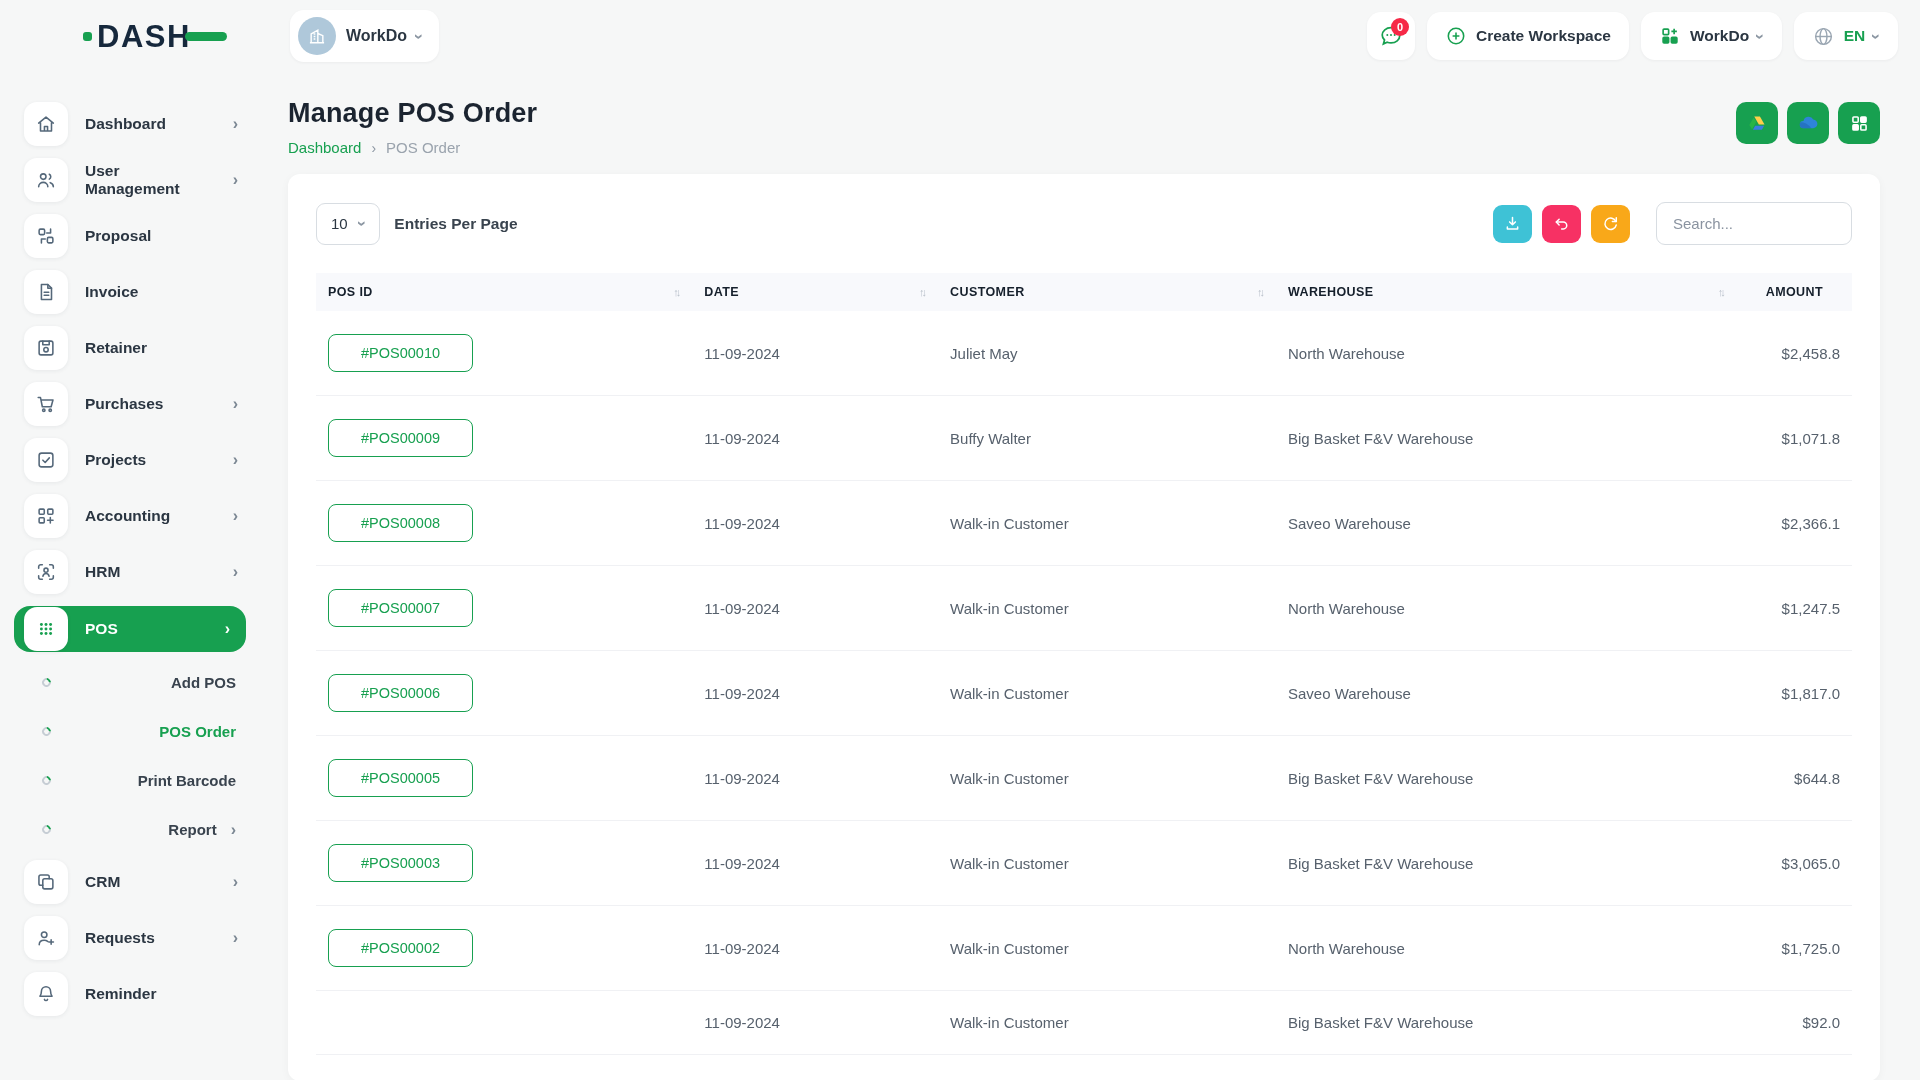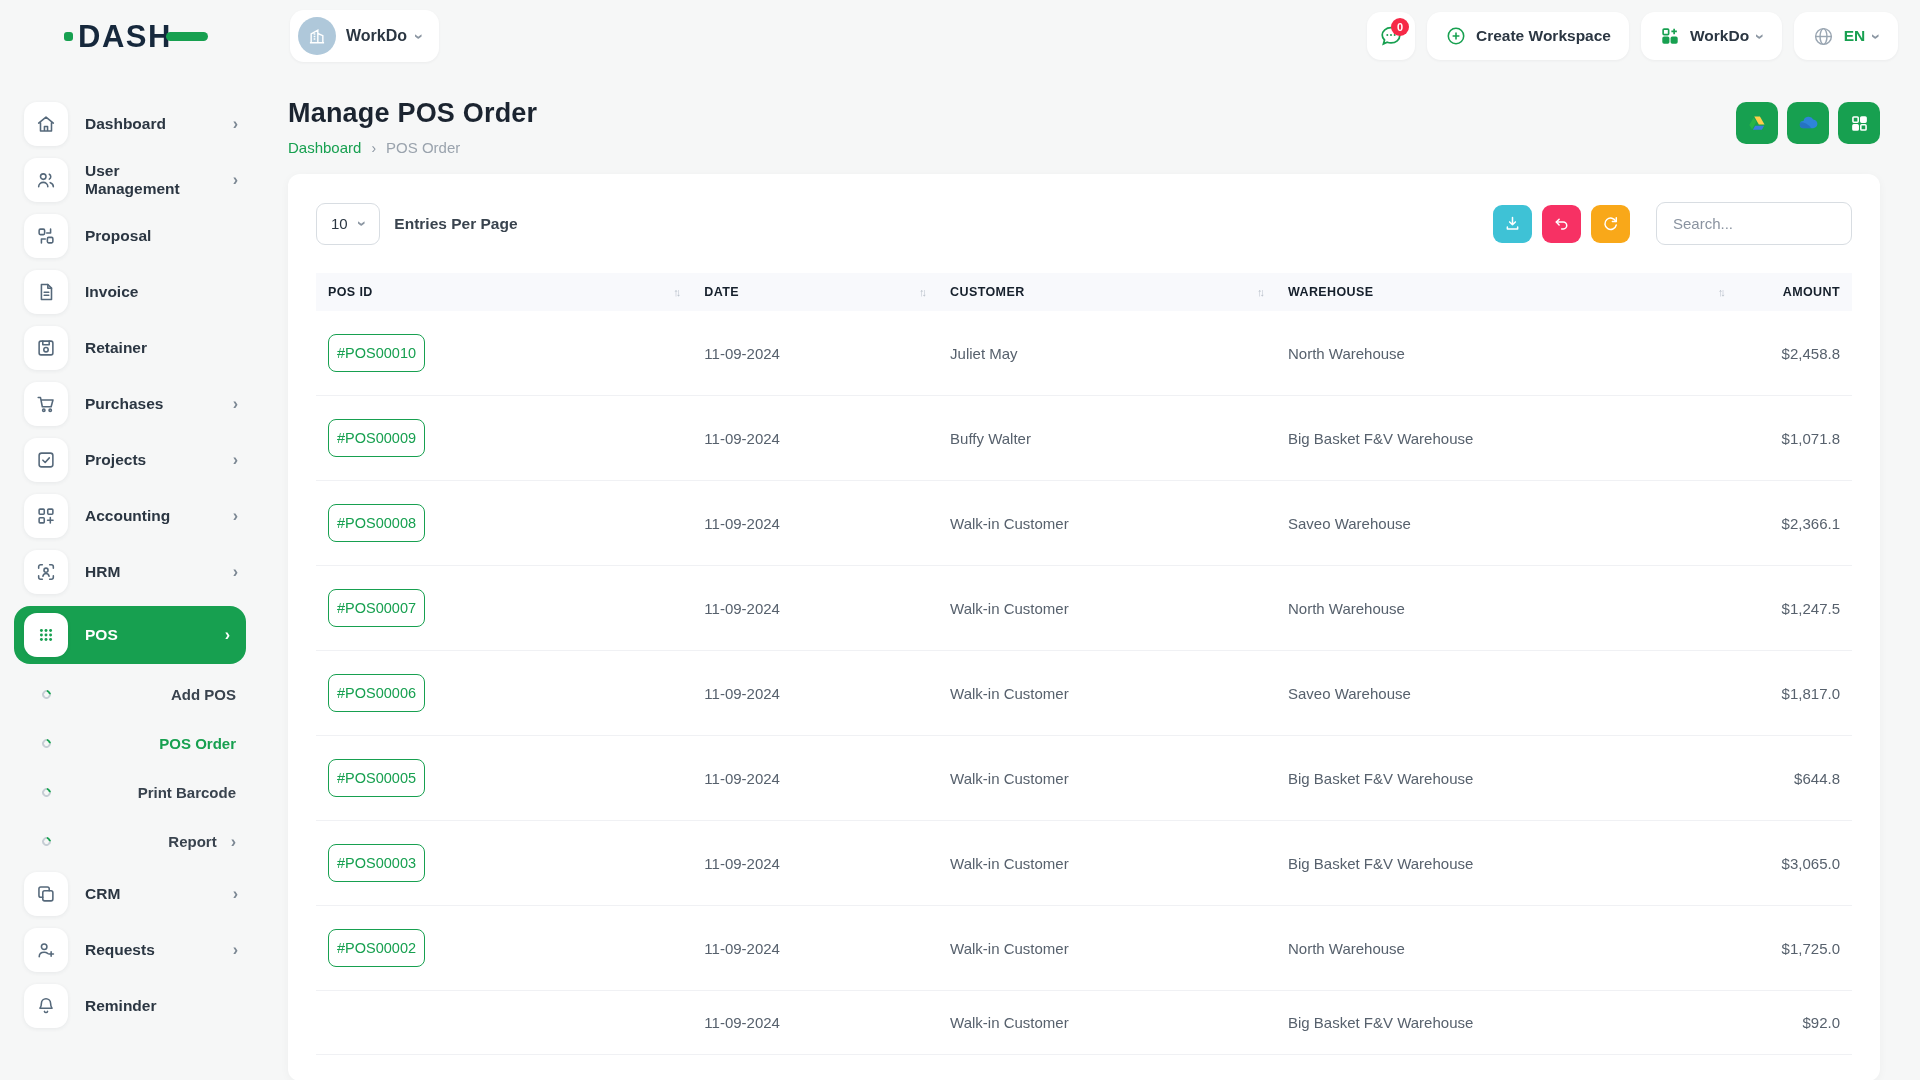--- a/index.html
+++ b/index.html
@@ -11,21 +11,21 @@
     --green:#17A050;
     --green-bright:#1DB954;
     --cyan:#3EC2D6;
     --pink:#F73164;
     --orange:#F9A819;
     --ink:#1C2530;
     --muted:#5B6672;
   }
   
   .topbar { height:72px; display:flex; align-items:center; padding-right:22px; }
-  .logo-area { width:260px; padding-left:64px; display:flex; align-items:flex-start; }
+  .logo-area { width:260px; padding-left:83px; display:flex; align-items:flex-start; }
   .logo { display:flex; align-items:center; gap:2px; }
   .logo-dot { width:9px; height:9px; border-radius:3px; background:var(--green); margin-right:3px; }
   .logo-text { font-size:31px; font-weight:900; letter-spacing:1.5px; color:#16283C; line-height:1; }
   .logo-bar { width:42px; height:9px; border-radius:5px; background:var(--green); margin-left:-8px; }
   .ws-pill { display:flex; align-items:center; gap:10px; background:#fff; border:none; border-radius:14px;
              padding:6px 16px 6px 8px; height:52px; margin-left:30px; cursor:pointer;
              box-shadow:0 1px 3px rgba(30,40,50,.05); }
   .ws-avatar { width:38px; height:38px; border-radius:50%; background:#AFC8DA; display:flex; align-items:center; justify-content:center; }
   .ws-label { font-size:16px; font-weight:600; color:#2B3642; }
   .chev { color:#8B96A2; font-size:17px; line-height:1; font-weight:600; }
@@ -40,21 +40,21 @@
                 align-items:center; justify-content:center; padding:0 4px; }
   .lang-code { color:var(--green); font-weight:700; font-size:15.5px; }
   
   .layout { display:flex; align-items:flex-start; }
   .sidebar { width:260px; padding-top:24px; flex:none; }
   .side-item { display:flex; align-items:center; gap:17px; height:56px; padding:0 22px 0 24px; cursor:pointer; }
   .icon-box { width:44px; height:44px; border-radius:13px; background:#fff; display:flex; align-items:center;
               justify-content:center; box-shadow:0 1px 4px rgba(30,40,50,.07); flex:none; }
   .side-label { font-size:15.5px; font-weight:600; color:#2B3642; flex:1; }
   .side-chevron { color:#7B8793; font-size:16px; font-weight:600; }
-  .side-item.active { background:var(--green); border-radius:16px; margin:6px 14px; padding:0 16px 0 10px; height:58px; }
+  .side-item.active { background:var(--green); border-radius:16px; margin:6px 14px; padding:0 16px 0 10px; height:46px; }
   .side-item.active .side-label, .side-item.active .side-chevron { color:#fff; }
   .side-subitem { display:flex; align-items:center; gap:14px; height:49px; padding:0 24px 0 42px; cursor:pointer; }
   .bullet { width:9px; height:9px; border-radius:50%; border:2px solid #C6CDD4; border-top-color:var(--green);
             transform:rotate(45deg); flex:none; }
   .sub-label { font-size:15px; font-weight:600; color:#39434E; flex:1;text-align:right; }
   .side-subitem.active .sub-label { color:var(--green); }
   
   .main { flex:1; padding:26px 40px 0 28px; min-width:0; }
   .page-head { display:flex; align-items:flex-start; justify-content:space-between; }
   .page-title { font-size:27px; font-weight:700; color:#1B2430; letter-spacing:.2px; }
@@ -81,25 +81,25 @@
   .act-btn.orange { background:var(--orange); }
   .search-input { width:196px; height:43px; border:1px solid #D8DDE2; border-radius:9px; padding:0 16px;
                   font-size:15px; color:#2B3642; font-family:inherit; outline:none; margin-left:16px; }
   .search-input::placeholder { color:#8A93A0; }
   
   table { width:100%; border-collapse:collapse; }
   thead th { background:#F8F9FC; padding:12px 12px; }
   .th-inner { display:flex; align-items:center; justify-content:space-between; gap:8px; }
   .th-label { font-size:12.5px; font-weight:700; color:#16202C; letter-spacing:.4px; text-transform:uppercase; }
   .sort-icon { font-size:11px; color:#B9C1CA; letter-spacing:-3px; padding-right:2px; }
-  th.col-amount .th-inner { justify-content:flex-end; }
+  th.col-amount .th-inner { justify-content:center; }
   tbody td { padding:23px 12px; border-bottom:1px solid #F0F1F4; font-size:15px; color:#57616D; }
   tbody tr:last-child td { border-bottom:1px solid #F0F1F4; }
   .pos-badge { display:inline-block; border:1px solid var(--green); color:var(--green); border-radius:8px;
-               padding:10px 8px; font-size:14.5px; background:#fff; cursor:pointer; }
+               padding:10px 32px; font-size:14.5px; background:#fff; cursor:pointer; }
   td.col-amount { text-align:right; }
   svg { display:block; }
 </style>
 </head>
 <body>
 
 <header class="topbar">
   <div class="logo-area">
     <div class="logo">
       <span class="logo-dot"></span>

